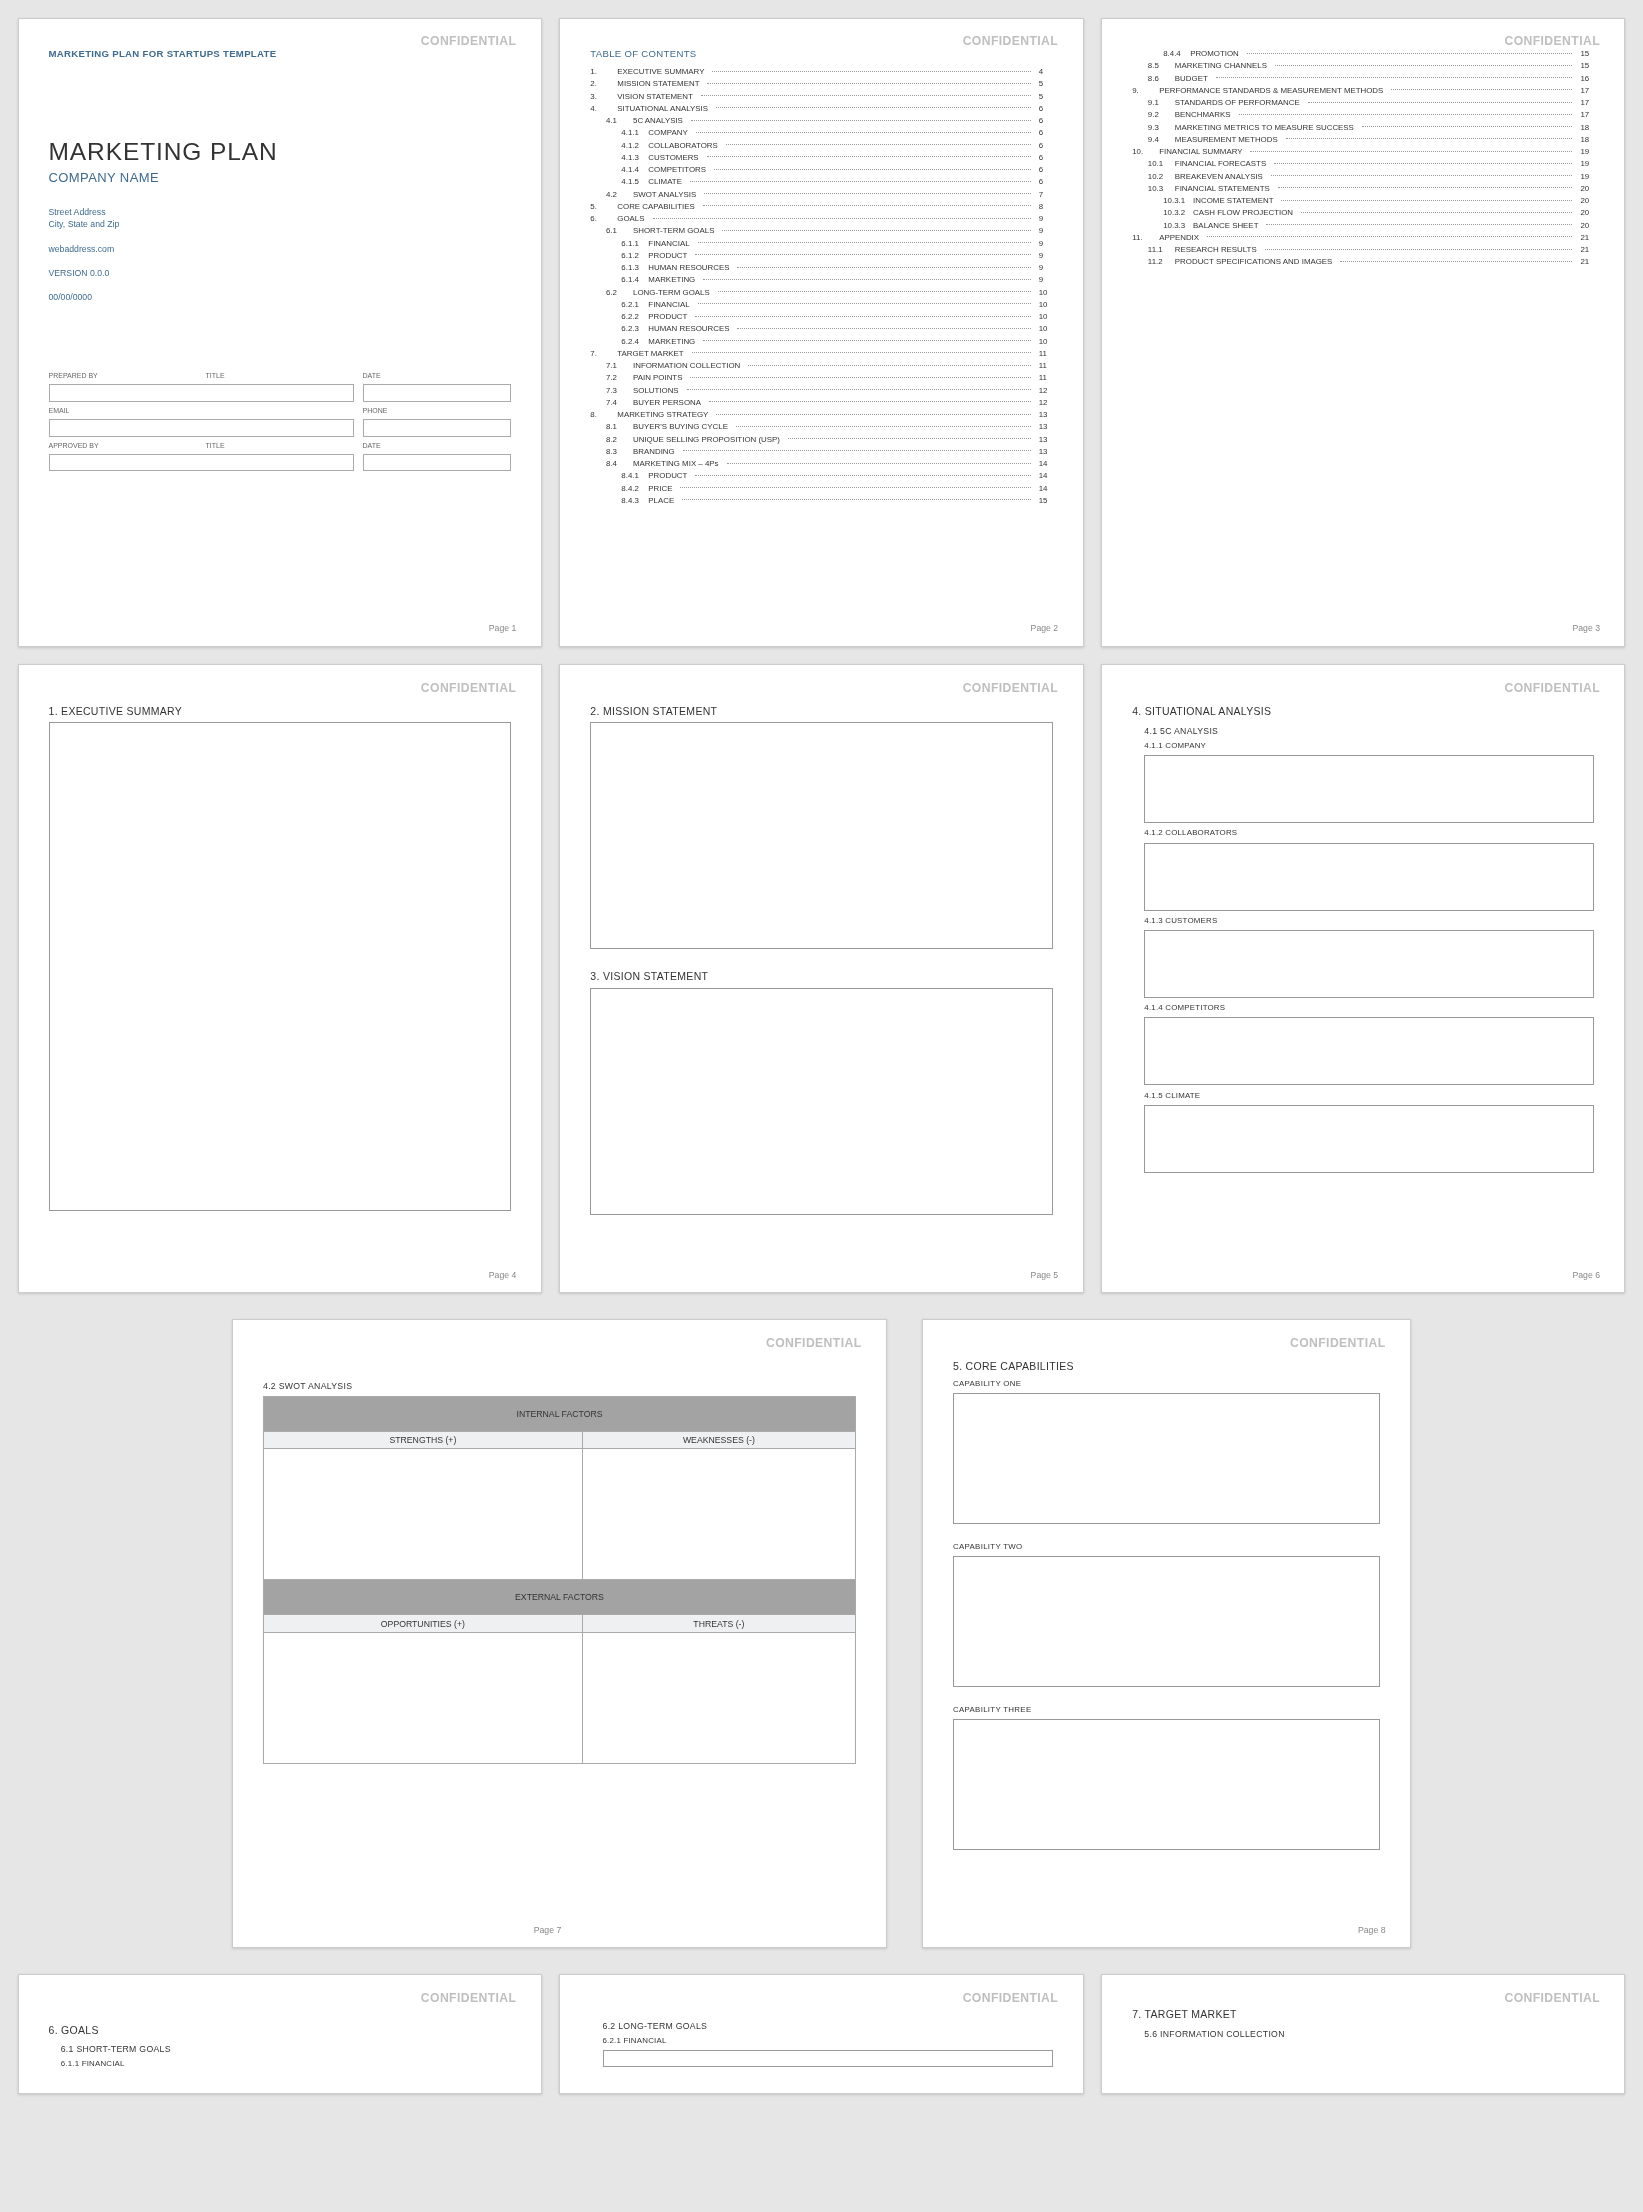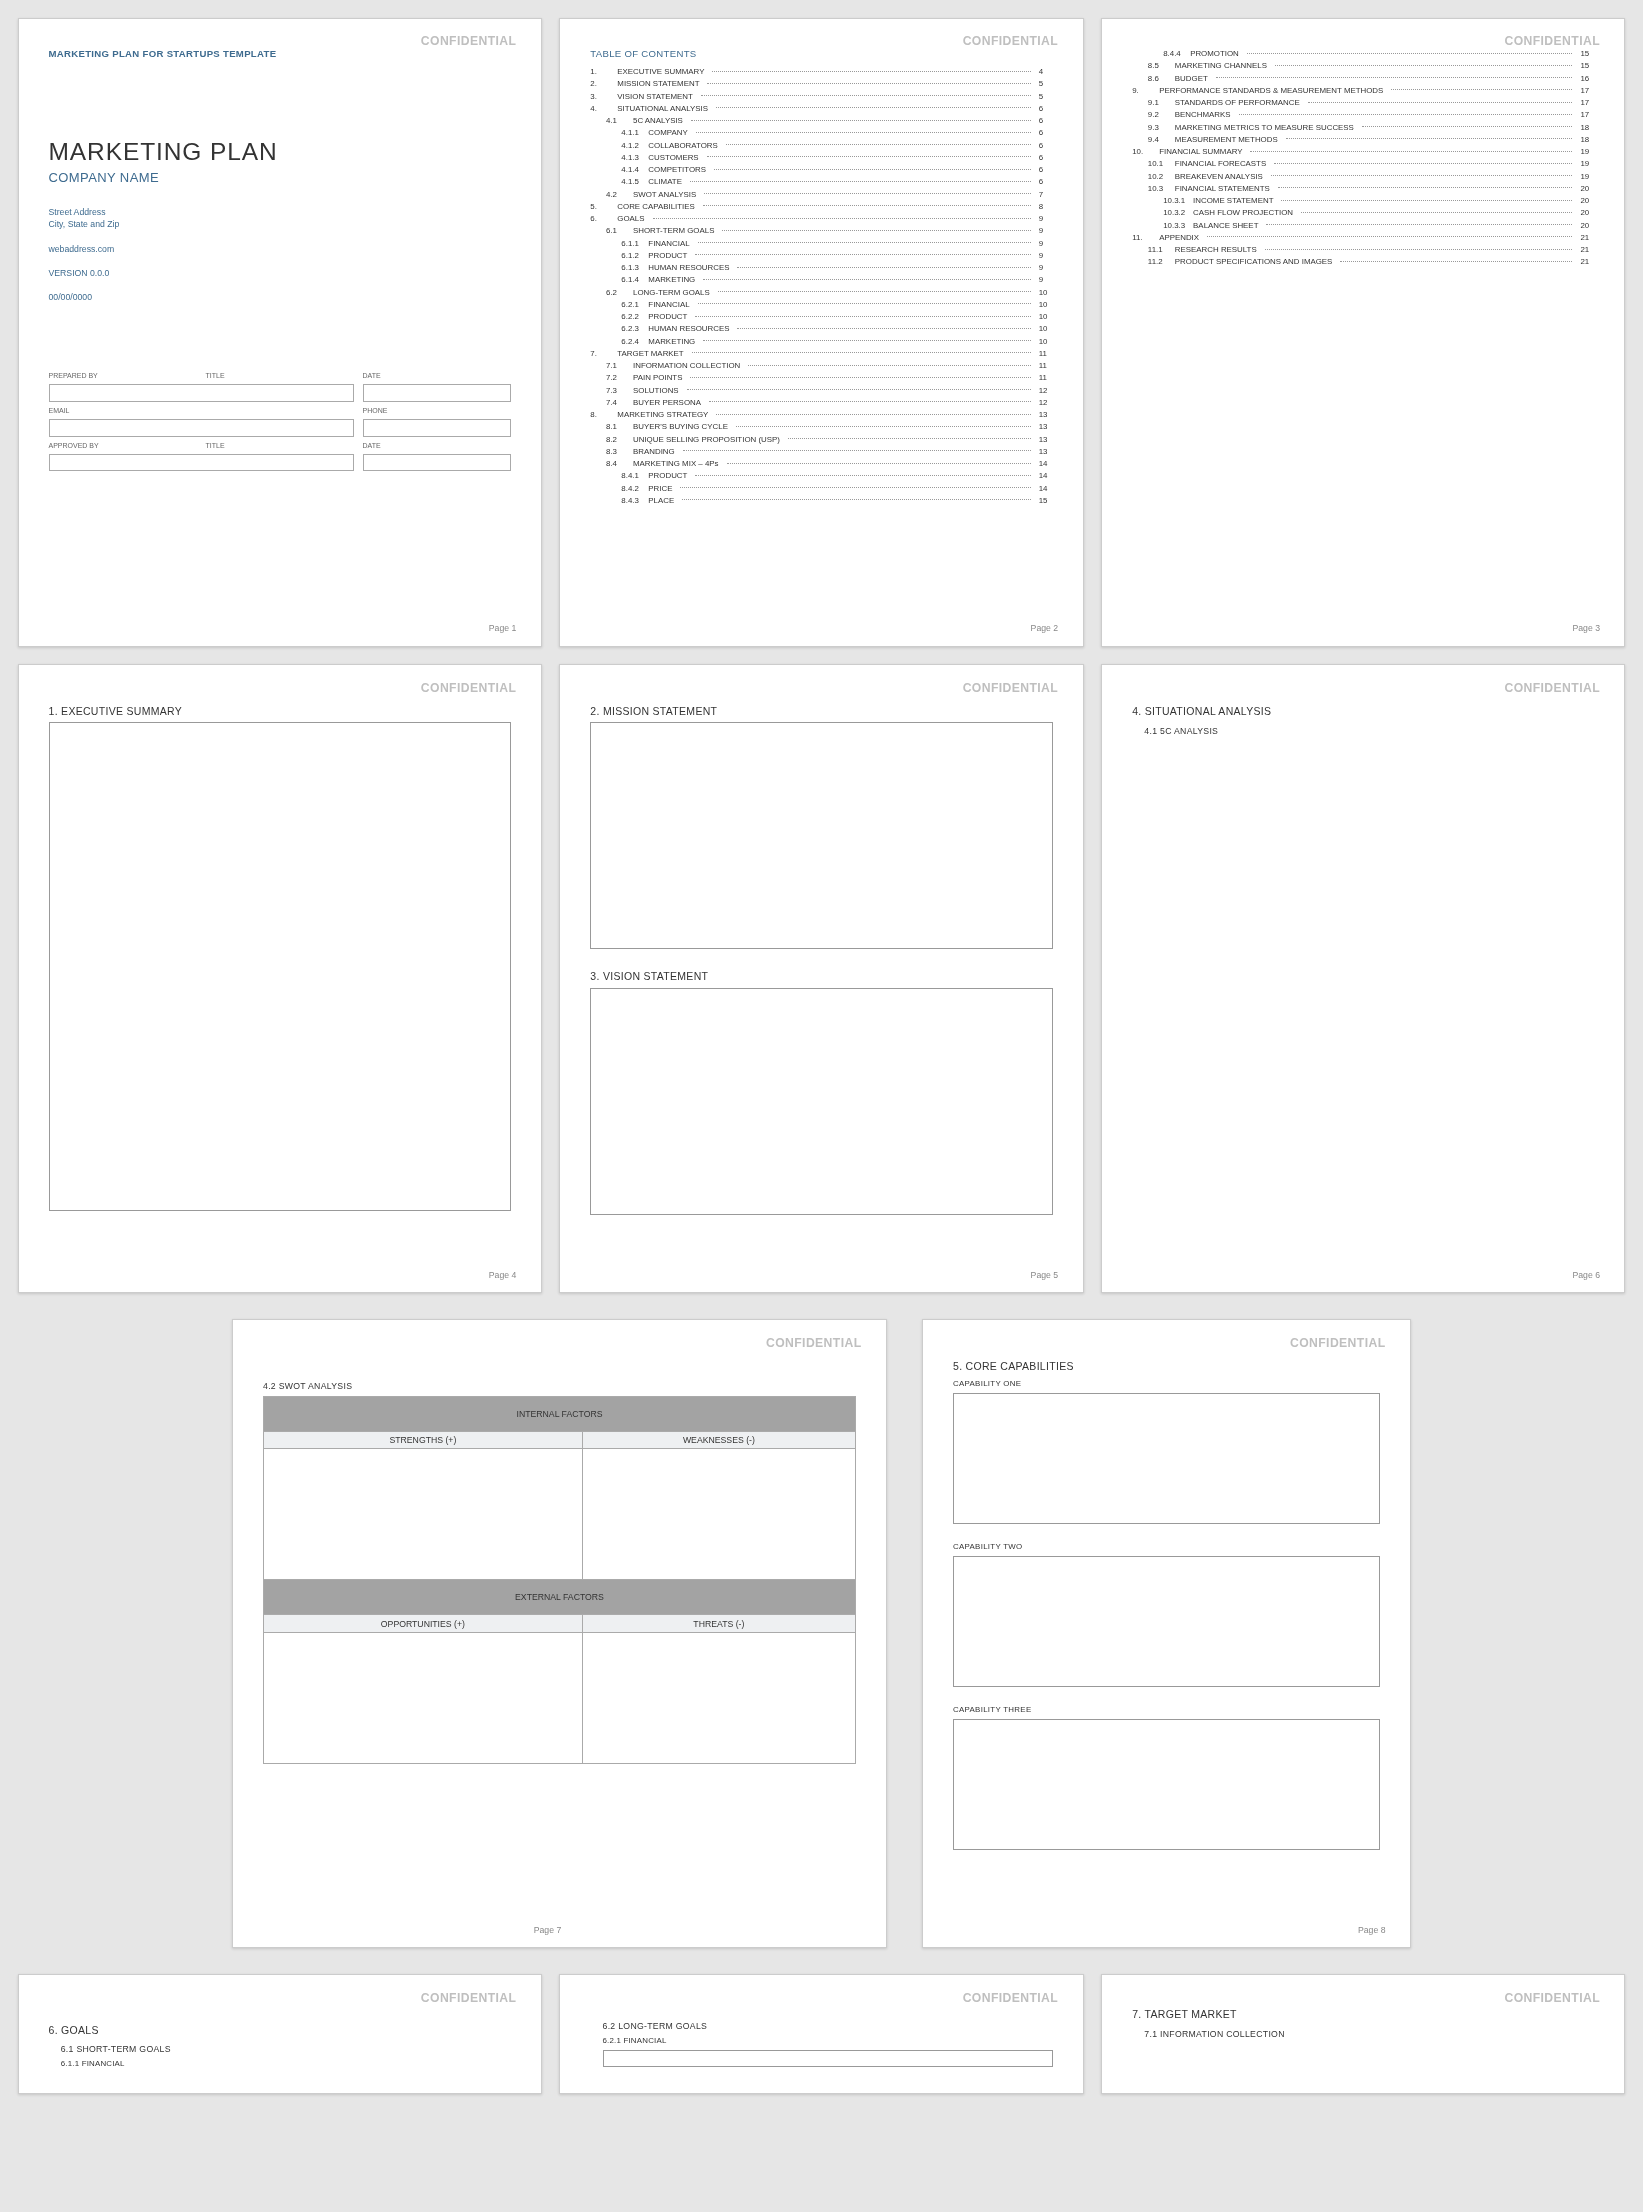--- a/index.html
+++ b/index.html
@@ -434,20 +434,32 @@
  <div class="box box-md"></div>
  <div class="sec-h" style="margin-top:21px">3.  VISION STATEMENT</div>
  <div class="box box-md"></div>
  <div class="pagenum">Page 5</div>
 </div>
 
 <div class="page">
  <div class="confidential">CONFIDENTIAL</div>
  <div class="sec-h">4.  SITUATIONAL ANALYSIS</div>
  <div class="sub-h" style="padding-left:12.2px">4.1   5C ANALYSIS</div>
+ <div id="p6-items">
+        <div class="sub-h2">4.1.1   COMPANY</div>
+        <div class="box box-sm" style="margin-left: 12.2px; width: calc(100% - 12.2px);"></div>
+        <div class="sub-h2">4.1.2   COLLABORATORS</div>
+        <div class="box box-sm" style="margin-left: 12.2px; width: calc(100% - 12.2px);"></div>
+        <div class="sub-h2">4.1.3   CUSTOMERS</div>
+        <div class="box box-sm" style="margin-left: 12.2px; width: calc(100% - 12.2px);"></div>
+        <div class="sub-h2">4.1.4   COMPETITORS</div>
+        <div class="box box-sm" style="margin-left: 12.2px; width: calc(100% - 12.2px);"></div>
+        <div class="sub-h2">4.1.5   CLIMATE</div>
+        <div class="box box-sm" style="margin-left: 12.2px; width: calc(100% - 12.2px);"></div>
+      </div>
  <div class="pagenum">Page 6</div>
 </div>
 
 </div>
 
 <div class="pages-row2">
 
 <div class="page page-narrow" style="min-height:489px;padding-top:52px">
  <div class="confidential">CONFIDENTIAL</div>
  <div class="sub-h">4.2   SWOT ANALYSIS</div>
@@ -506,17 +518,17 @@
 <div class="page" style="min-height:105px;overflow:hidden">
  <div class="confidential">CONFIDENTIAL</div>
  <div class="sub-h" style="padding-left:12.2px;margin-top:21px">6.2   LONG-TERM GOALS</div>
  <div class="sub-h2">6.2.1   FINANCIAL</div>
  <div class="box" style="height:17.5px;margin-left:12.2px;width:calc(100% - 12.2px)"></div>
 </div>
 
 <div class="page" style="min-height:105px;overflow:hidden">
  <div class="confidential">CONFIDENTIAL</div>
  <div class="sec-h" style="margin-top:8.7px">7.  TARGET MARKET</div>
- <div class="sub-h" style="padding-left:12.2px">7.1   INFORMATION COLLECTION</div>
+ <div class="sub-h" style="padding-left:12.2px">5.6   INFORMATION COLLECTION</div>
 </div>
 
 </div>
 
 
 </body></html>

